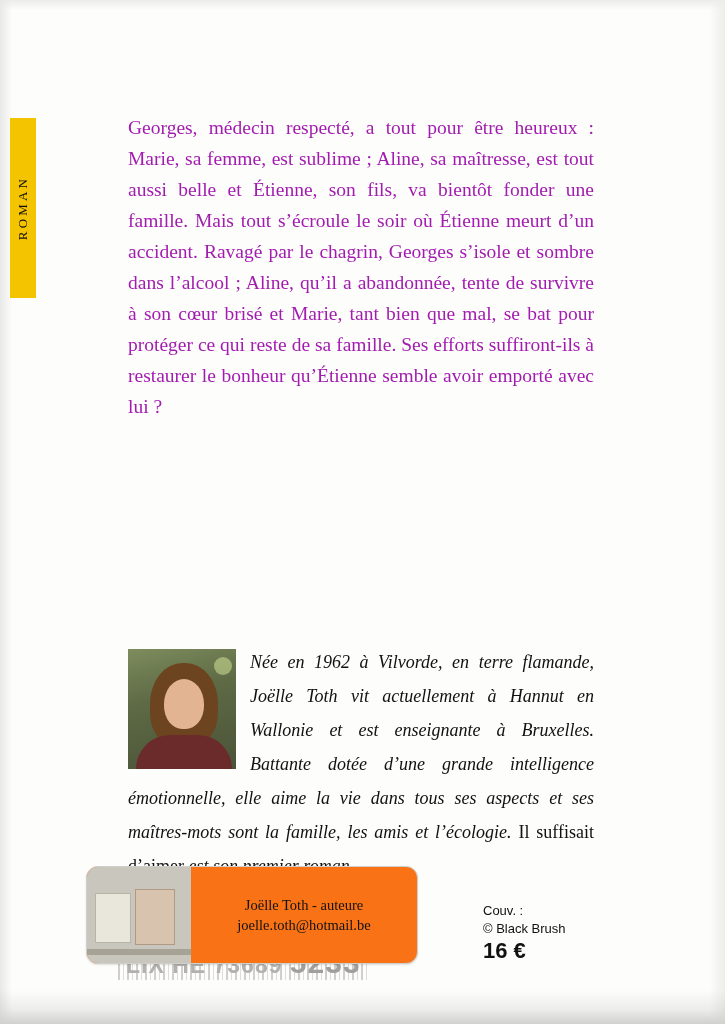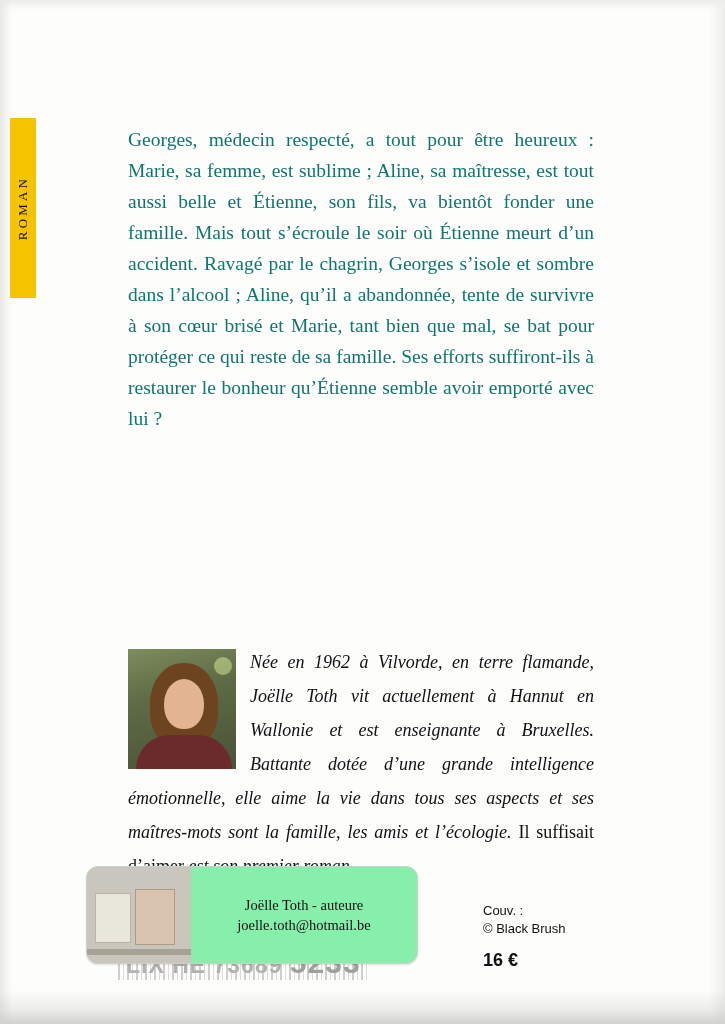--- a/index.html
+++ b/index.html
@@ -76,22 +76,21 @@
 
   
   .blurb {
     position: absolute;
     left: 128px;
     top: 112px;
     width: 466px;
     font-size: 19.5px;
     line-height: 31px;
     text-align: justify;
-    color: #0f766e;
-    margin-top: 12px;
+    color: #a21caf;
   }
   .blurb p {
     margin: 0;
   }
   .blurb p + p {
     text-indent: 0;
     margin-top: 8px;
   }
 
   
@@ -151,21 +150,21 @@
     font-style: normal;
   }
 
   
   .sticker {
     position: absolute;
     left: 86px;
     top: 866px;
     width: 330px;
     height: 96px;
-    background: #86efac;
+    background: #f97316;
     border: 1px solid #cfcfcb;
     border-radius: 12px;
     box-shadow: 0 1px 2px rgba(0,0,0,0.12);
     overflow: hidden;
   }
   .sticker-thumb {
     position: absolute;
     left: 0; top: 0;
     width: 104px; height: 96px;
     background: #c9c6bd;
@@ -251,22 +250,21 @@
     width: 120px;
     text-align: left;
     font-family: "Liberation Sans", sans-serif;
     color: #111;
   }
   .credits .credit-line {
     font-size: 13px;
     line-height: 18px;
   }
   .credits .price {
-    margin-top: 12px;
-    font-size: 18px;
+    font-size: 22px;
     font-weight: bold;
   }
 
   
   .paper-shadow {
     position: absolute;
     left: 0; right: 0; bottom: 0;
     height: 34px;
     background: linear-gradient(to top, rgba(170,170,165,0.35), rgba(255,255,255,0));
     pointer-events: none;

